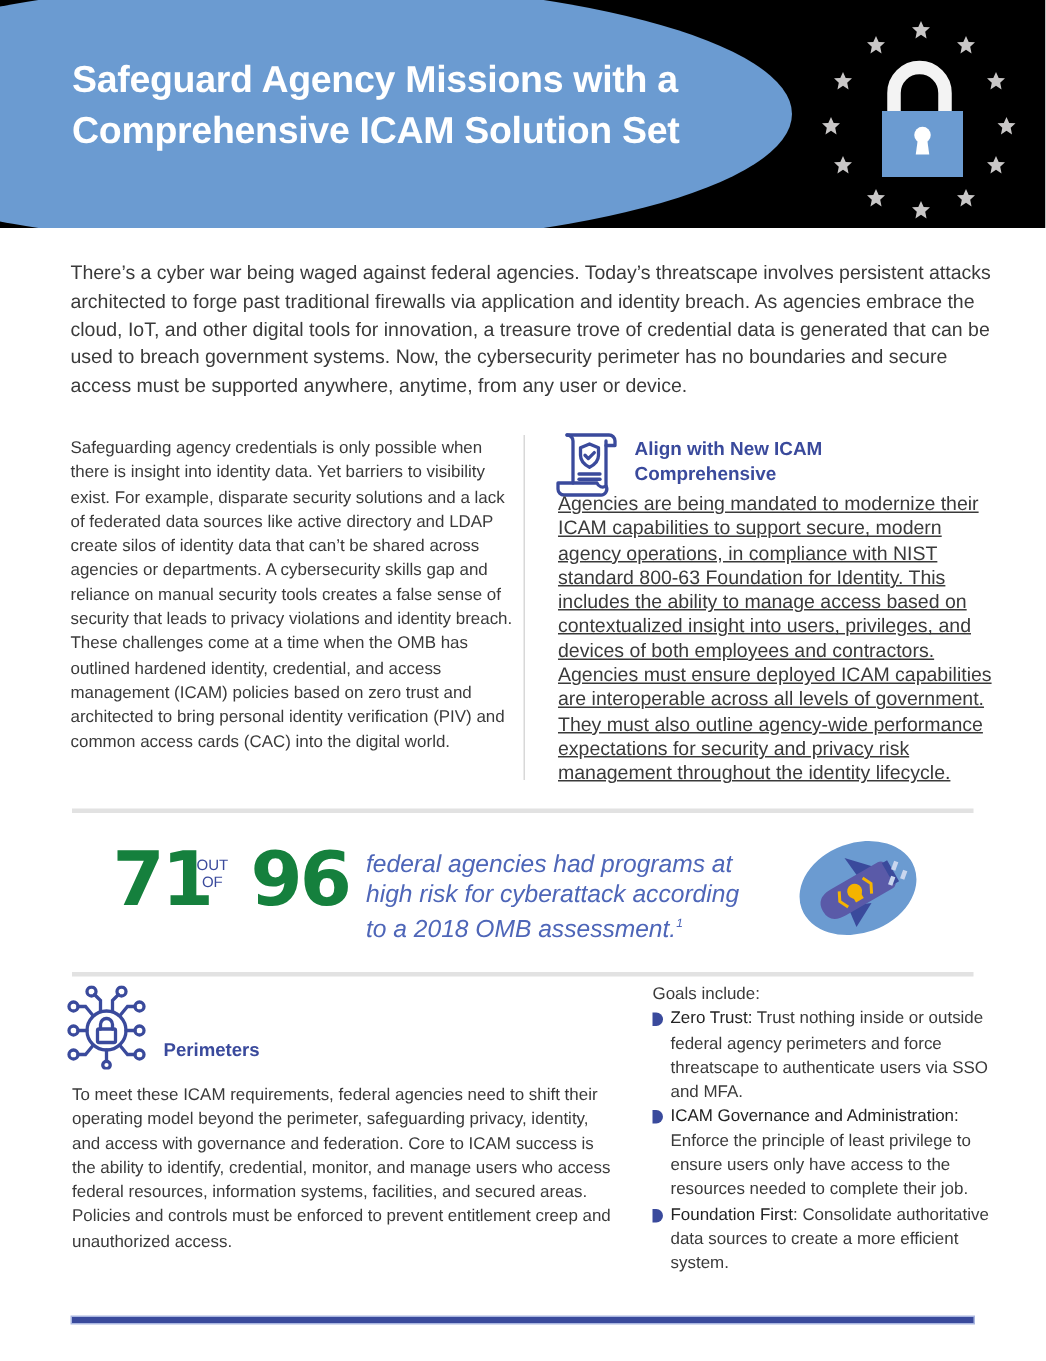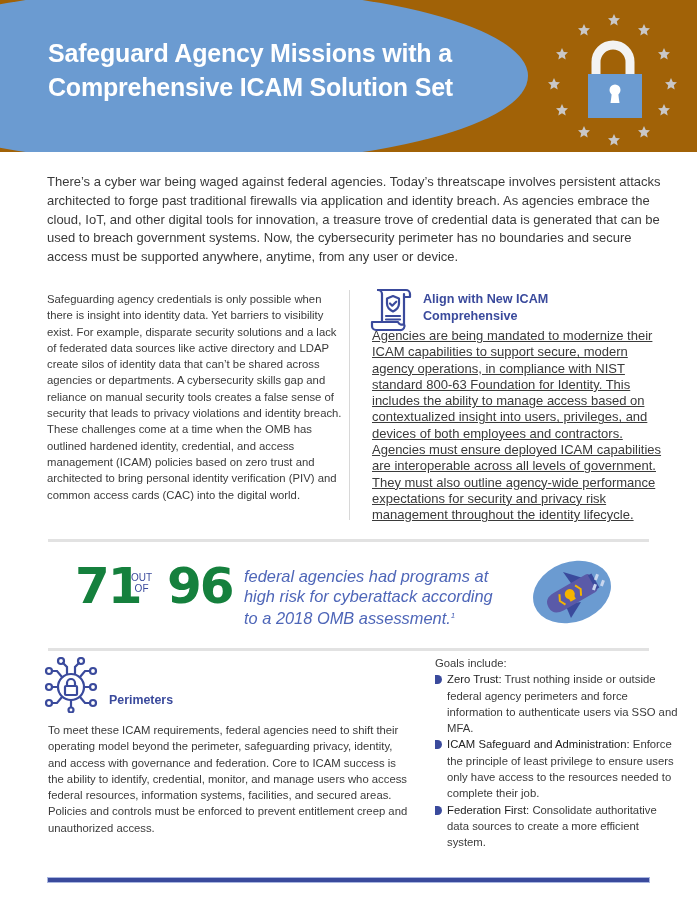--- a/index.html
+++ b/index.html
@@ -1,19 +1,19 @@
 <!DOCTYPE html>
 <html><head>
 <meta charset="utf-8">
 <style>
   * { box-sizing: border-box; margin: 0; padding: 0; }
   html, body { width: 697px; height: 907px; background: #ffffff; overflow: hidden; }
   body { position: relative; font-family: "Liberation Sans", sans-serif; color: #333333; }
 
-  .banner { position: absolute; left: 0; top: 0; width: 697px; height: 152px; background: #a16207; overflow: hidden; }
+  .banner { position: absolute; left: 0; top: 0; width: 697px; height: 152px; background: #000000; overflow: hidden; }
   .banner-ellipse { position: absolute; left: -140px; top: -12px; width: 668px; height: 176px; border-radius: 50%; background: #6b9bd1; }
   .banner-title { position: absolute; left: 48px; top: 36px; width: 480px; color: #ffffff; font-weight: bold; font-size: 25px; line-height: 34px; letter-spacing: -0.2px; }
   .lock-wrap { position: absolute; left: 538px; top: 6px; width: 150px; height: 140px; }
 
   .intro { position: absolute; left: 47px; top: 173px; width: 620px; font-size: 13px; line-height: 18.8px; color: #3a3a3a; }
 
   .left-col { position: absolute; left: 47px; top: 291px; width: 300px; font-size: 11.3px; line-height: 16.3px; color: #3a3a3a; }
   .vdivider { position: absolute; left: 349px; top: 290px; width: 1px; height: 230px; background: #d8d8d8; }
 
   .right-head { position: absolute; left: 366px; top: 286px; width: 310px; height: 52px; }
@@ -167,25 +167,25 @@
     <br>
     <span>Perimeters</span>
   </div>
 </div>
 <p class="bottom-body">To meet these ICAM requirements, federal agencies need to shift their operating model beyond the perimeter, safeguarding privacy, identity, and access with governance and federation. Core to ICAM success is the ability to identify, credential, monitor, and manage users who access federal resources, information systems, facilities, and secured areas. Policies and controls must be enforced to prevent entitlement creep and unauthorized access.</p>
 
 <div class="goals">
   <span class="goals-label">Goals include:</span>
   <div class="goal">
     <span class="bullet"></span>
-    <span class="term">Zero Trust:</span><span> Trust nothing inside or outside federal agency perimeters and force information to authenticate users via SSO and MFA.</span>
+    <span class="term">Zero Trust:</span><span> Trust nothing inside or outside federal agency perimeters and force threatscape to authenticate users via SSO and MFA.</span>
   </div>
   <div class="goal">
     <span class="bullet"></span>
-    <span class="term">ICAM Safeguard and Administration:</span><span> Enforce the principle of least privilege to ensure users only have access to the resources needed to complete their job.</span>
+    <span class="term">ICAM Governance and Administration:</span><span> Enforce the principle of least privilege to ensure users only have access to the resources needed to complete their job.</span>
   </div>
   <div class="goal">
     <span class="bullet"></span>
-    <span class="term">Federation First</span><span>: Consolidate authoritative data sources to create a more efficient system.</span>
+    <span class="term">Foundation First</span><span>: Consolidate authoritative data sources to create a more efficient system.</span>
   </div>
 </div>
 
 <div class="hr-blue"></div>
 
 </body></html>

